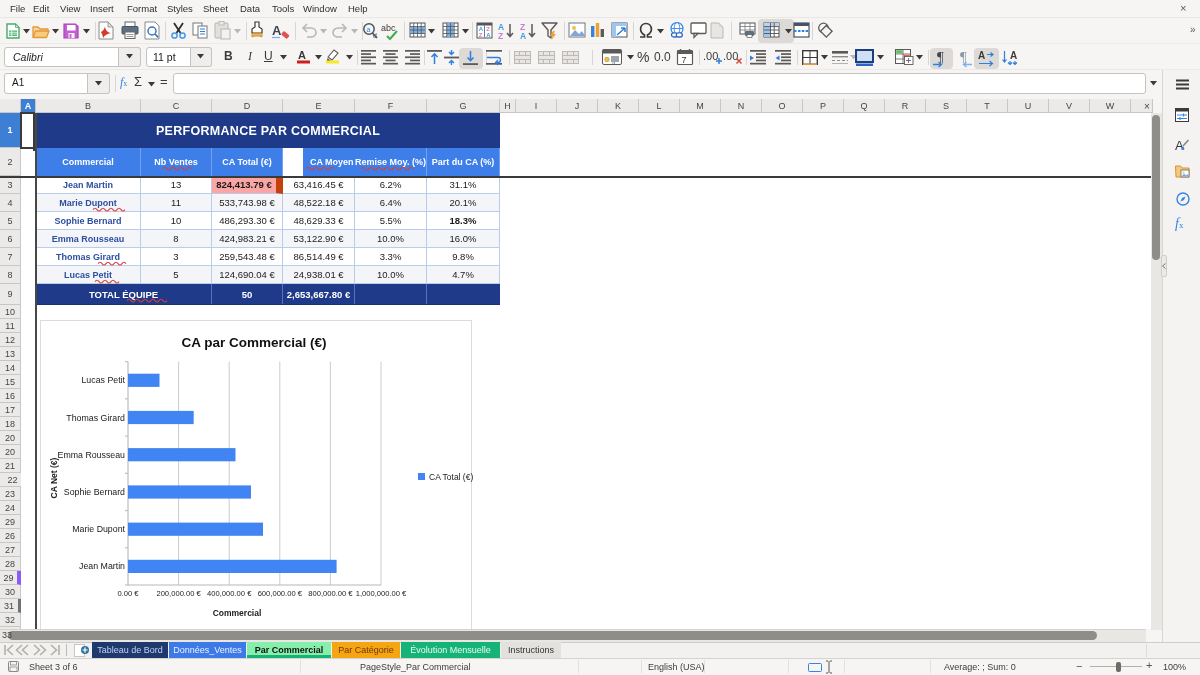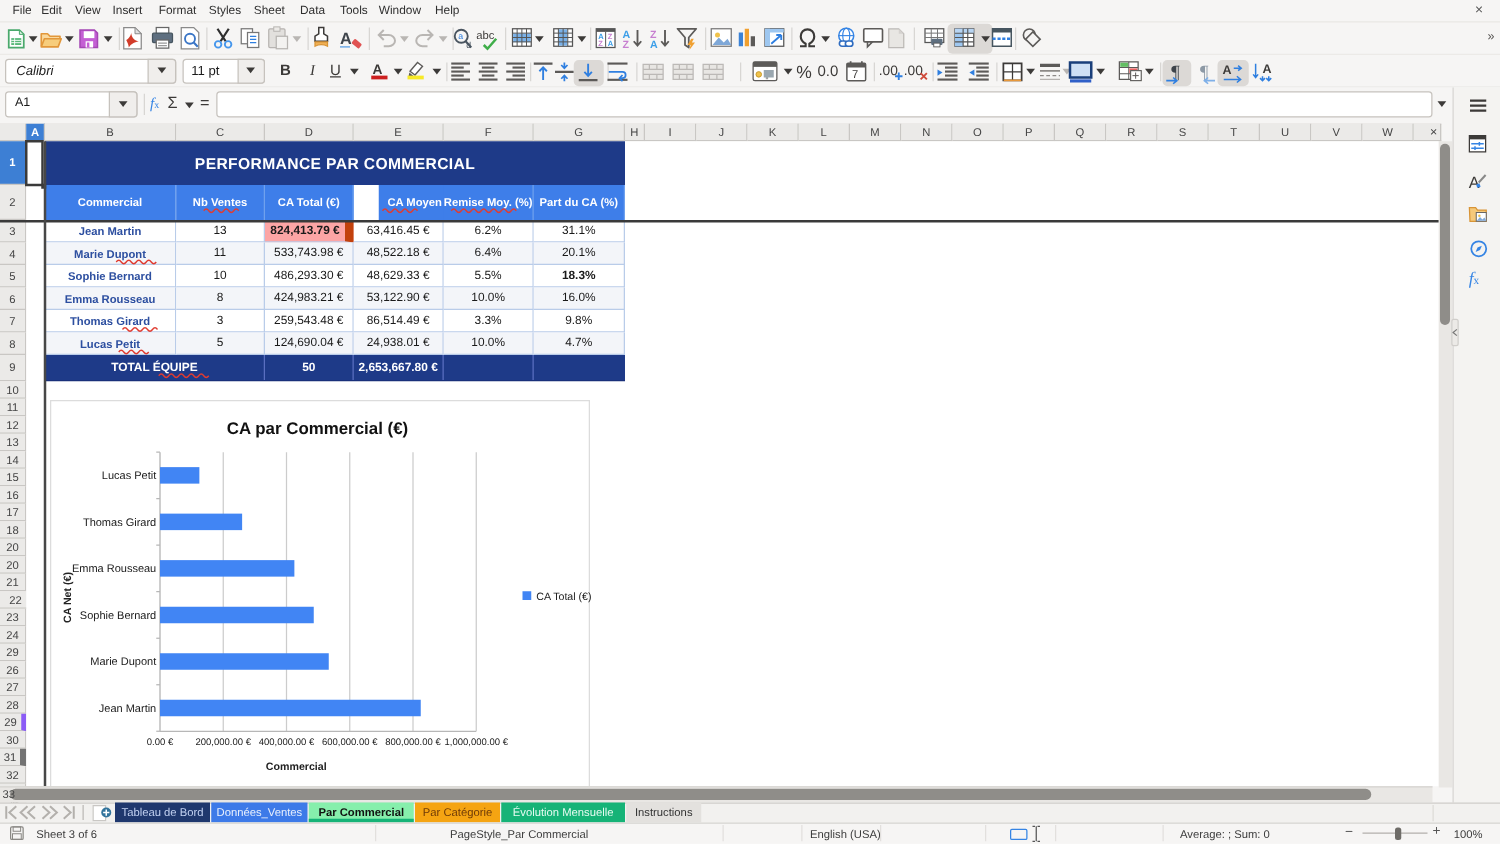--- a/index.html
+++ b/index.html
@@ -489,21 +489,21 @@
 <div class="ct" style="left:0;top:459px;width:21px;height:14px;background:#ebeae8;border-right:1px solid #c9c7c4;border-bottom:1px solid #c9c7c4;font-size:9px;color:#454545;font-weight:normal;">21</div>
 <div class="ct" style="left:0;top:473px;width:26px;height:14px;background:#ebeae8;border-right:1px solid #c9c7c4;border-bottom:1px solid #c9c7c4;font-size:9px;color:#454545;font-weight:normal;">22</div>
 <div class="ct" style="left:0;top:487px;width:21px;height:14px;background:#ebeae8;border-right:1px solid #c9c7c4;border-bottom:1px solid #c9c7c4;font-size:9px;color:#454545;font-weight:normal;">23</div>
 <div class="ct" style="left:0;top:501px;width:21px;height:14px;background:#ebeae8;border-right:1px solid #c9c7c4;border-bottom:1px solid #c9c7c4;font-size:9px;color:#454545;font-weight:normal;">24</div>
 <div class="ct" style="left:0;top:515px;width:21px;height:14px;background:#ebeae8;border-right:1px solid #c9c7c4;border-bottom:1px solid #c9c7c4;font-size:9px;color:#454545;font-weight:normal;">29</div>
 <div class="ct" style="left:0;top:529px;width:21px;height:14px;background:#ebeae8;border-right:1px solid #c9c7c4;border-bottom:1px solid #c9c7c4;font-size:9px;color:#454545;font-weight:normal;">26</div>
 <div class="ct" style="left:0;top:543px;width:21px;height:14px;background:#ebeae8;border-right:1px solid #c9c7c4;border-bottom:1px solid #c9c7c4;font-size:9px;color:#454545;font-weight:normal;">27</div>
 <div class="ct" style="left:0;top:557px;width:21px;height:14px;background:#ebeae8;border-right:1px solid #c9c7c4;border-bottom:1px solid #c9c7c4;font-size:9px;color:#454545;font-weight:normal;">28</div>
 <div class="ct" style="left:0;top:571px;width:21px;height:14px;background:#ebeae8;border-right:4px solid #8b5cf6;border-bottom:1px solid #c9c7c4;font-size:9px;color:#454545;font-weight:normal;">29</div>
 <div class="ct" style="left:0;top:585px;width:21px;height:14px;background:#ebeae8;border-right:1px solid #c9c7c4;border-bottom:1px solid #c9c7c4;font-size:9px;color:#454545;font-weight:normal;">30</div>
-<div class="ct" style="left:0;top:599px;width:21px;height:14px;background:#ebeae8;border-right:5px solid #737373;border-bottom:1px solid #c9c7c4;font-size:9px;color:#454545;font-weight:normal;">31</div>
+<div class="ct" style="left:0;top:599px;width:21px;height:14px;background:#ebeae8;border-right:3px solid #737373;border-bottom:1px solid #c9c7c4;font-size:9px;color:#454545;font-weight:normal;">31</div>
 <div class="ct" style="left:0;top:613px;width:21px;height:14px;background:#ebeae8;border-right:1px solid #c9c7c4;border-bottom:1px solid #c9c7c4;font-size:9px;color:#454545;font-weight:normal;">32</div>
 <div class="ct" style="left:0;top:627px;width:21px;height:14px;background:#ebeae8;border-right:1px solid #c9c7c4;border-bottom:1px solid #c9c7c4;font-size:9px;color:#454545;font-weight:normal;">33</div>
 <div class="ct" style="left:0;top:641px;width:21px;height:1px;background:#ebeae8;border-right:1px solid #c9c7c4;border-bottom:1px solid #c9c7c4;font-size:9px;color:#454545;font-weight:normal;">34</div>
 <div style="left:21px;top:113px;width:1130px;height:516px;background:#fff;"></div>
 <div style="left:36px;top:113px;width:464px;height:35px;background:#1e3a88;"></div>
 <div class="ct" style="left:36px;top:113px;width:464px;height:35px;color:#fff;font-weight:bold;font-size:12.5px;letter-spacing:0.3px;">PERFORMANCE PAR COMMERCIAL</div>
 <div class="ct" style="left:36px;top:148px;width:105px;height:28px;background:#3e7ee9;border-right:1px solid #6fa1ee;color:#fff;font-weight:bold;font-size:9px;">Commercial</div>
 <div class="ct" style="left:141px;top:148px;width:71px;height:28px;background:#3e7ee9;border-right:1px solid #6fa1ee;color:#fff;font-weight:bold;font-size:9px;">Nb Ventes</div>
 <div class="ct" style="left:212px;top:148px;width:71px;height:28px;background:#3e7ee9;border-right:1px solid #6fa1ee;color:#fff;font-weight:bold;font-size:9px;">CA Total (€)</div>
 <div class="ct" style="left:283px;top:148px;width:72px;height:28px;background:#3e7ee9;border-right:1px solid #6fa1ee;color:#fff;font-weight:bold;font-size:9px;margin-left:20px;">CA Moyen (€)</div>

